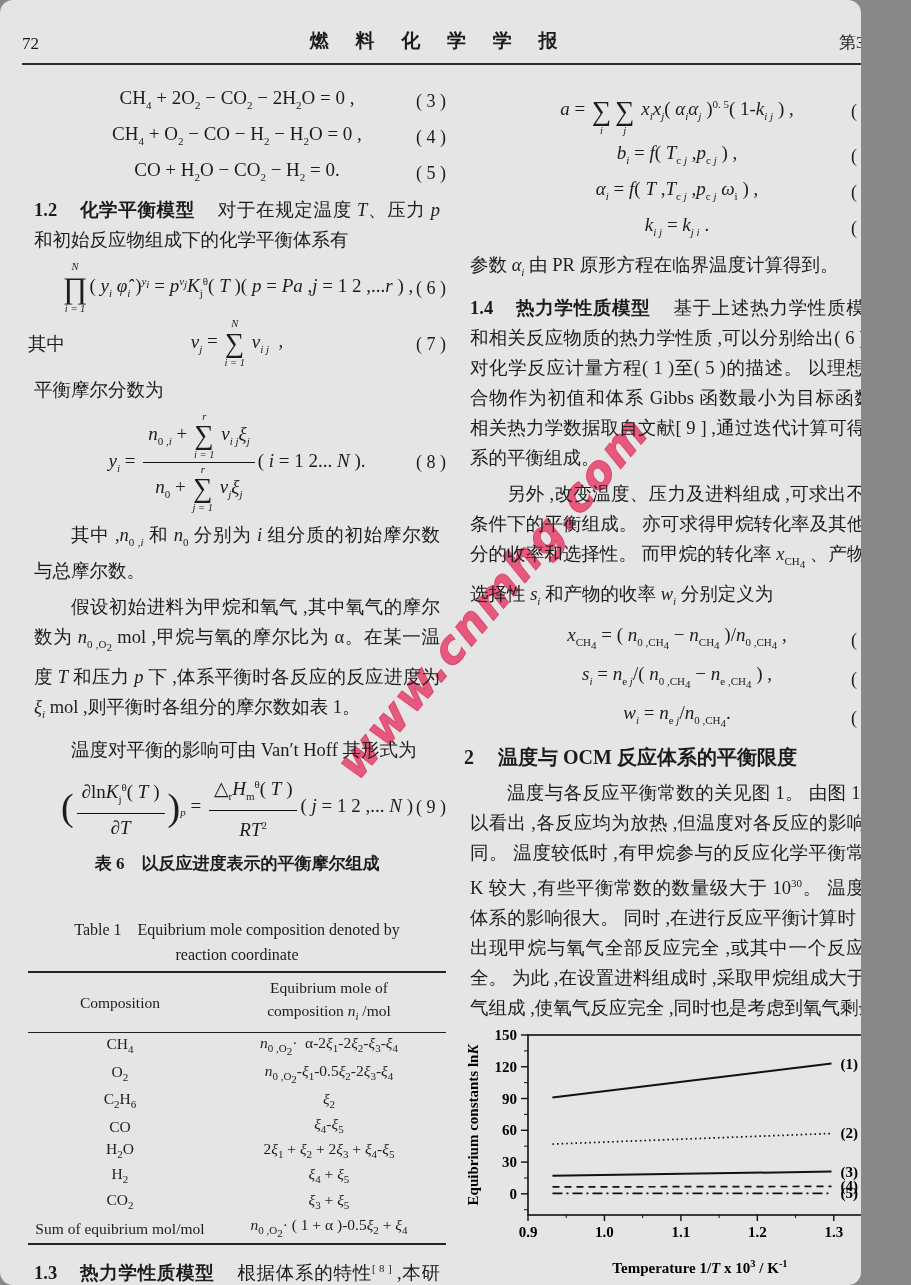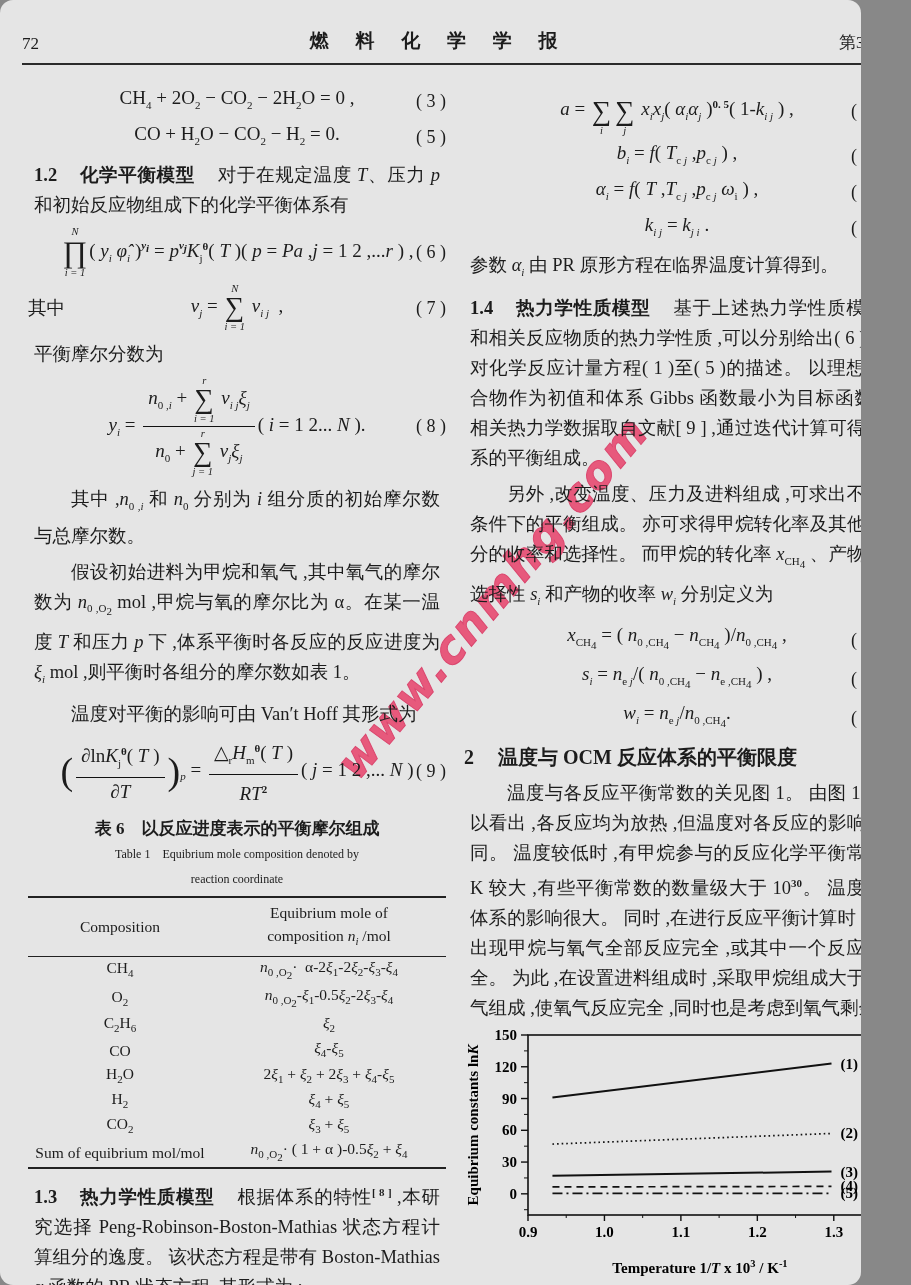--- a/index.html
+++ b/index.html
@@ -17,34 +17,34 @@
   p{margin:6px;}
   .indent{text-indent:2em;}
   .sechead-inline b{font-weight:bold;}
   .gap{display:inline-block;width:1.2em;}
   
   .eqrow{display:flex;align-items:center;justify-content:center;position:relative;
          margin:3px 0;min-height:30px;}
   .eqbody{flex:1;text-align:center;font-size:19px;line-height:26px;}
   .eqnum{position:absolute;right:0;font-size:18px;background:transparent;}
   .sidelabel{position:absolute;left:0;font-size:18.5px;}
-  sub{font-size:11px;} sup{font-size:11px;font-weight:bold;}
+  sub{font-size:11px;} sup{font-size:11px;}
   .bigop{display:inline-flex;flex-direction:column;align-items:center;line-height:1;
          vertical-align:middle;margin:0 2px;}
   .bigop .lim{font-size:10.5px;font-style:italic;line-height:1.1;}
   .bigop .op{font-size:27px;line-height:1;}
   .bigop .op.prod{font-size:30px;}
   .frac{display:inline-flex;flex-direction:column;align-items:center;vertical-align:middle;
         margin:0 3px;}
   .frac .fn{padding:0 5px 1px 5px;border-bottom:1.4px solid #111;}
   .frac .fd{padding:1px 5px 0 5px;}
   .bp{font-size:38px;font-weight:200;line-height:1;vertical-align:middle;}
   
   .tblcap-zh{text-align:center;font-weight:bold;font-size:17px;margin-top:8px;line-height:26px;}
-  .tblcap-en{text-align:center;font-size:12px;line-height:25px;}
+  .tblcap-en{text-align:center;font-size:16px;line-height:25px;margin-top:40px;}
   table.tbl{width:100%;border-collapse:collapse;margin-top:4px;font-size:15.5px;
             border-top:2px solid #222;border-bottom:2px solid #222;}
   .tbl th{border-bottom:1.5px solid #222;font-weight:normal;padding:3px 2px;line-height:23px;}
   .tbl td{text-align:center;padding:0 2px;line-height:20px;font-size:15.5px;}
   .tbl th{text-align:center;}
   
   .sec2head{font-size:20px;font-weight:bold;margin:6px 0 4px 0;line-height:30px;text-indent:0;}
   
   .figwrap{margin-top:2px;}
   .figcap-zh{text-align:center;font-weight:bold;font-size:17px;line-height:27px;margin-top:4px;}
@@ -66,20 +66,24 @@
     <span>第34卷</span>
   </div>
 
   <div class="watermark">www.cnmhg.com</div>
 
   <div class="col col-left">
 
     <div class="eqrow">
       <span class="eqbody">CH<sub>4</sub> + 2O<sub>2</sub> − CO<sub>2</sub> − 2H<sub>2</sub>O = 0 ,</span>
       <span class="eqnum">( 3 )</span>
+    </div>
+    <div class="eqrow">
+      <span class="eqbody">CH<sub>4</sub> + O<sub>2</sub> − CO − H<sub>2</sub> − H<sub>2</sub>O = 0 ,</span>
+      <span class="eqnum">( 4 )</span>
     </div>
     <div class="eqrow">
       <span class="eqbody">CO + H<sub>2</sub>O − CO<sub>2</sub> − H<sub>2</sub> = 0.</span>
       <span class="eqnum">( 5 )</span>
     </div>
 
     <p class="sechead-inline"><b>1.2</b><span class="gap"></span><b>化学平衡模型</b><span class="gap"></span><span>对于在规定温度 <i>T</i>、压力 <i>p</i> 和初始反应物组成下的化学平衡体系有</span></p>
 
     <div class="eqrow" style="margin:6px 0 2px 0;">
       <span class="eqbody">

